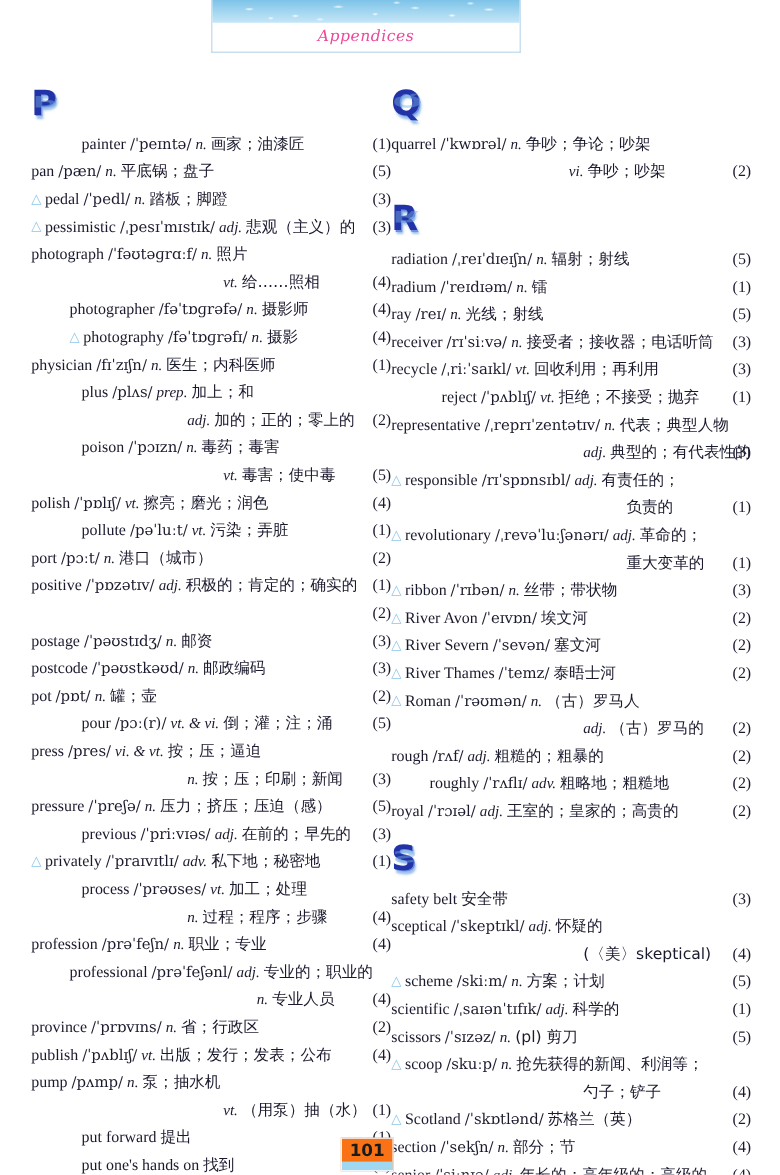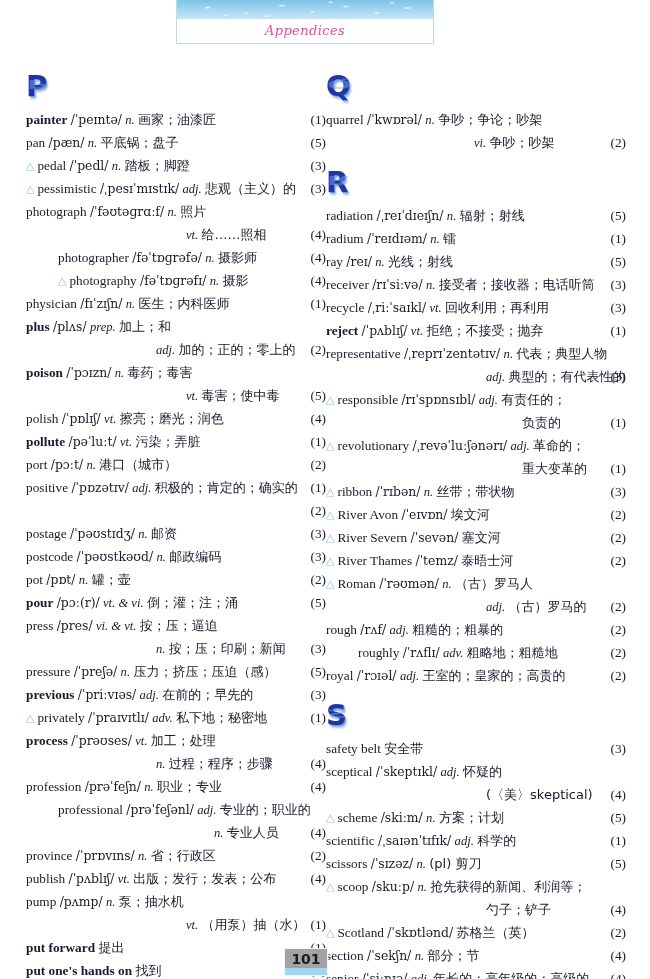--- a/index.html
+++ b/index.html
@@ -127,35 +127,35 @@
   .col-right .ind-5 .body { margin-left: 196px; }
 
   .tri {
     color: #8dc6e8;
     font-size: 11px;
     margin-right: 3px;
     position: relative;
     top: -1px;
   }
   .w     { font-weight: normal; }
-  .w.bold{ font-weight: bold; }
+  .w.bold{ font-weight: normal; margin-left: 42px; }
   .ipa   { font-family: "DejaVu Serif", serif; font-size: 12.4px; }
   .pos   { font-style: italic; font-size: 12.6px; }
   .cn    { font-family: "DejaVu Sans", "Liberation Sans", sans-serif; font-size: 13px; }
 
   .gap { height: 16px; }
 
   
   .folio {
     position: absolute;
     left: 284px;
     top: 948px;
     width: 44px;
     height: 28px;
-    background: #a3a3a3;
+    background: #f97316;
     border: 1px solid #eef6fb;
     box-sizing: border-box;
   }
   .folio-num {
     position: absolute;
     left: 0; top: 0;
     width: 100%;
     height: 20px;
     line-height: 20px;
     text-align: center;

